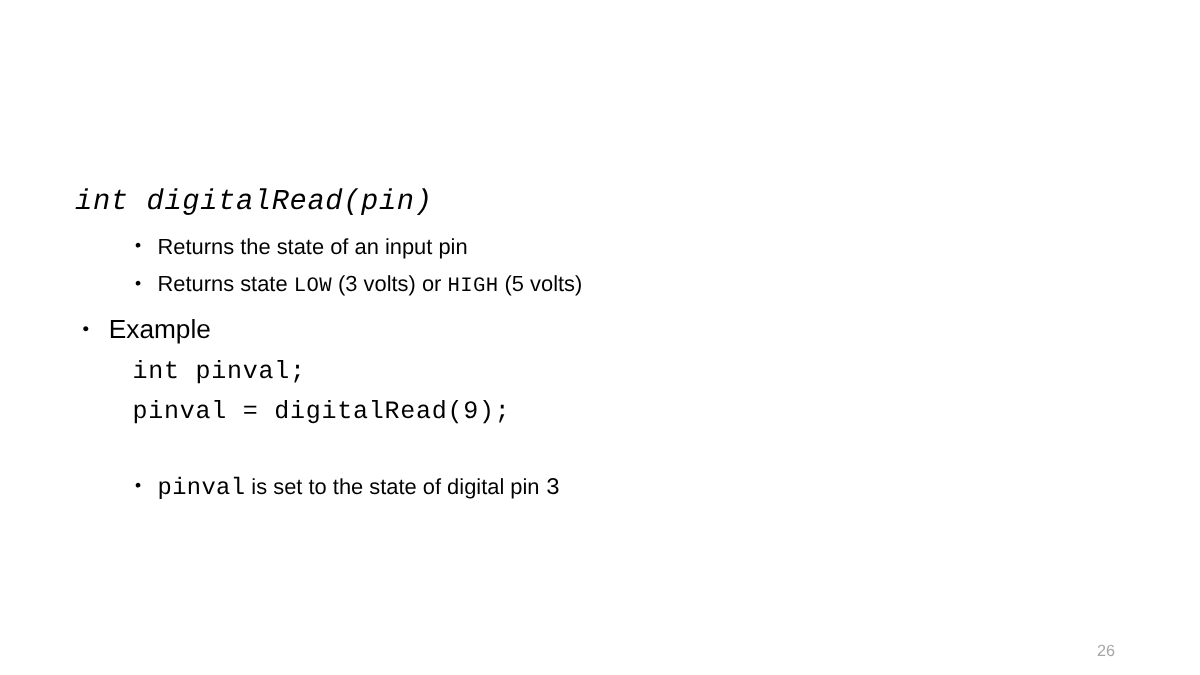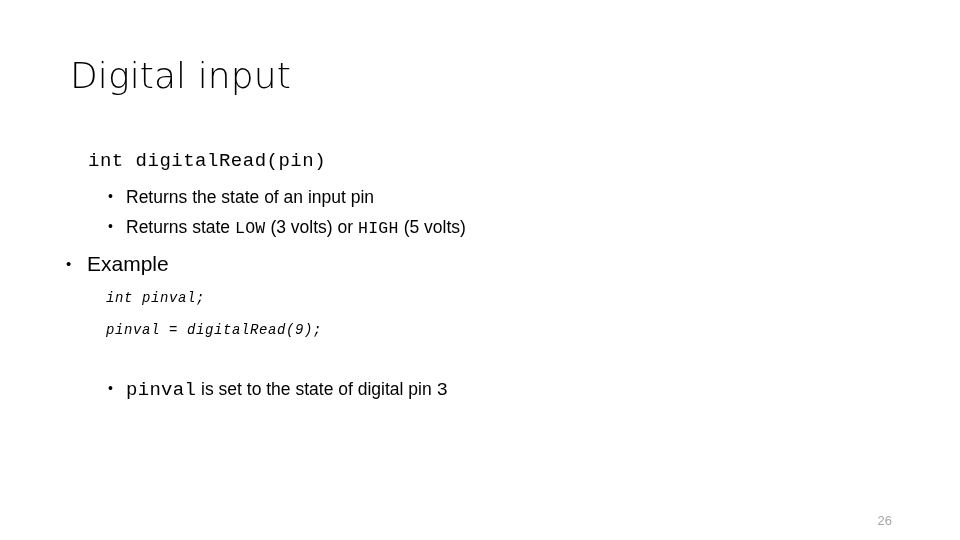--- a/index.html
+++ b/index.html
@@ -46,27 +46,28 @@
     width: 960px;
   }
 
   .mono {
     font-family: "Liberation Mono", "DejaVu Sans Mono", monospace;
   }
 
   
   .sig-line {
     position: absolute;
-    left: 88px;
+    left: 60px;
     top: 146px;
     font-family: "Liberation Mono", "DejaVu Sans Mono", monospace;
-    font-size: 19px;
+    font-size: 23px;
     line-height: 30px;
     letter-spacing: 0.5px;
     white-space: pre;
+    font-style: italic;
   }
 
   
   .sub-bullet {
     position: absolute;
     left: 108px;
     font-size: 17.5px;
     line-height: 24px;
     white-space: nowrap;
   }
@@ -97,25 +98,24 @@
     width: 21px;
     font-size: 15px;
     vertical-align: 2px;
   }
 
   
   .code-line {
     position: absolute;
     left: 106px;
     font-family: "Liberation Mono", "DejaVu Sans Mono", monospace;
-    font-size: 14px;
+    font-size: 20px;
     line-height: 30px;
     letter-spacing: 0.6px;
     white-space: pre;
-    font-style: italic;
   }
   #c1 { top: 283px; }
   #c2 { top: 315px; }
 
   
   .deep-bullet {
     position: absolute;
     left: 108px;
     top: 376px;
     font-size: 17.5px;
@@ -139,21 +139,20 @@
     line-height: 14px;
     color: #a6a6a6;
     font-family: "Liberation Sans", sans-serif;
   }
 </style>
 </head>
 <body>
 
 <div class="slide">
 
-  <div class="slide-title">Digital input</div>
 
   <div class="body">
 
     <div class="sig-line">int digitalRead(pin)</div>
 
     <div class="sub-bullet" id="b1">
       <span class="bullet-dot">•</span><span class="txt">Returns the state of an input pin</span>
     </div>
 
     <div class="sub-bullet" id="b2">

